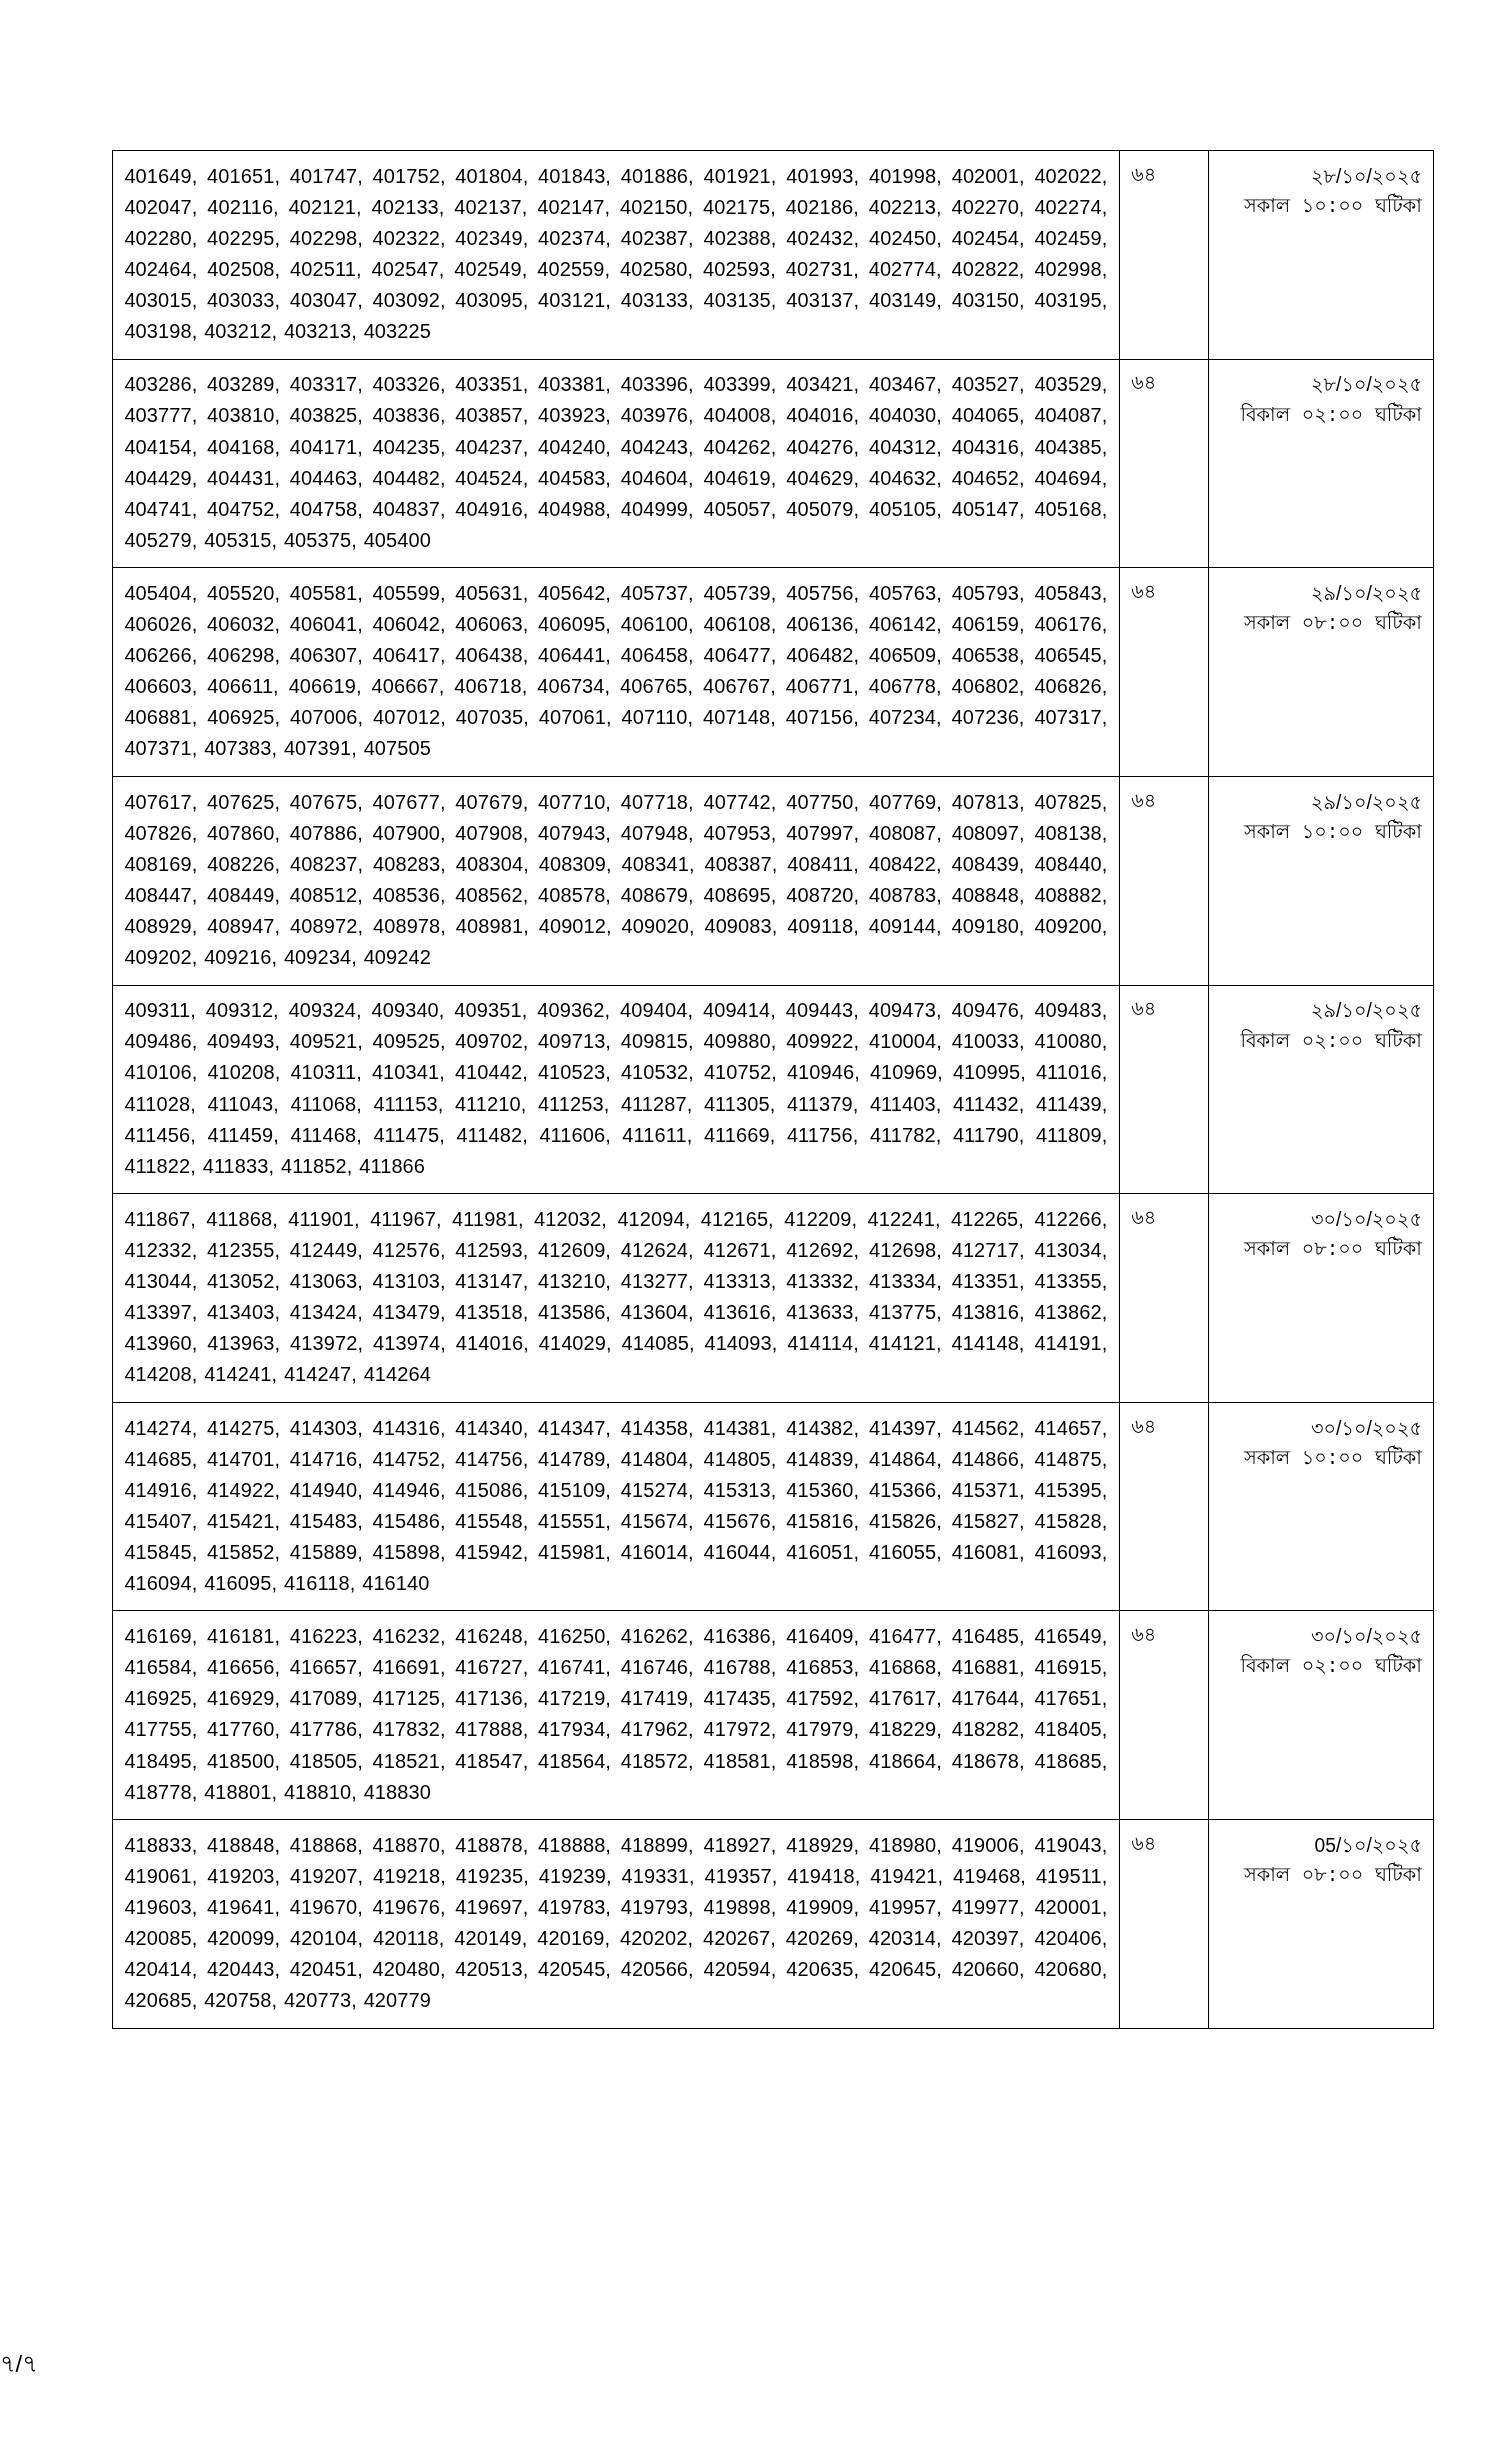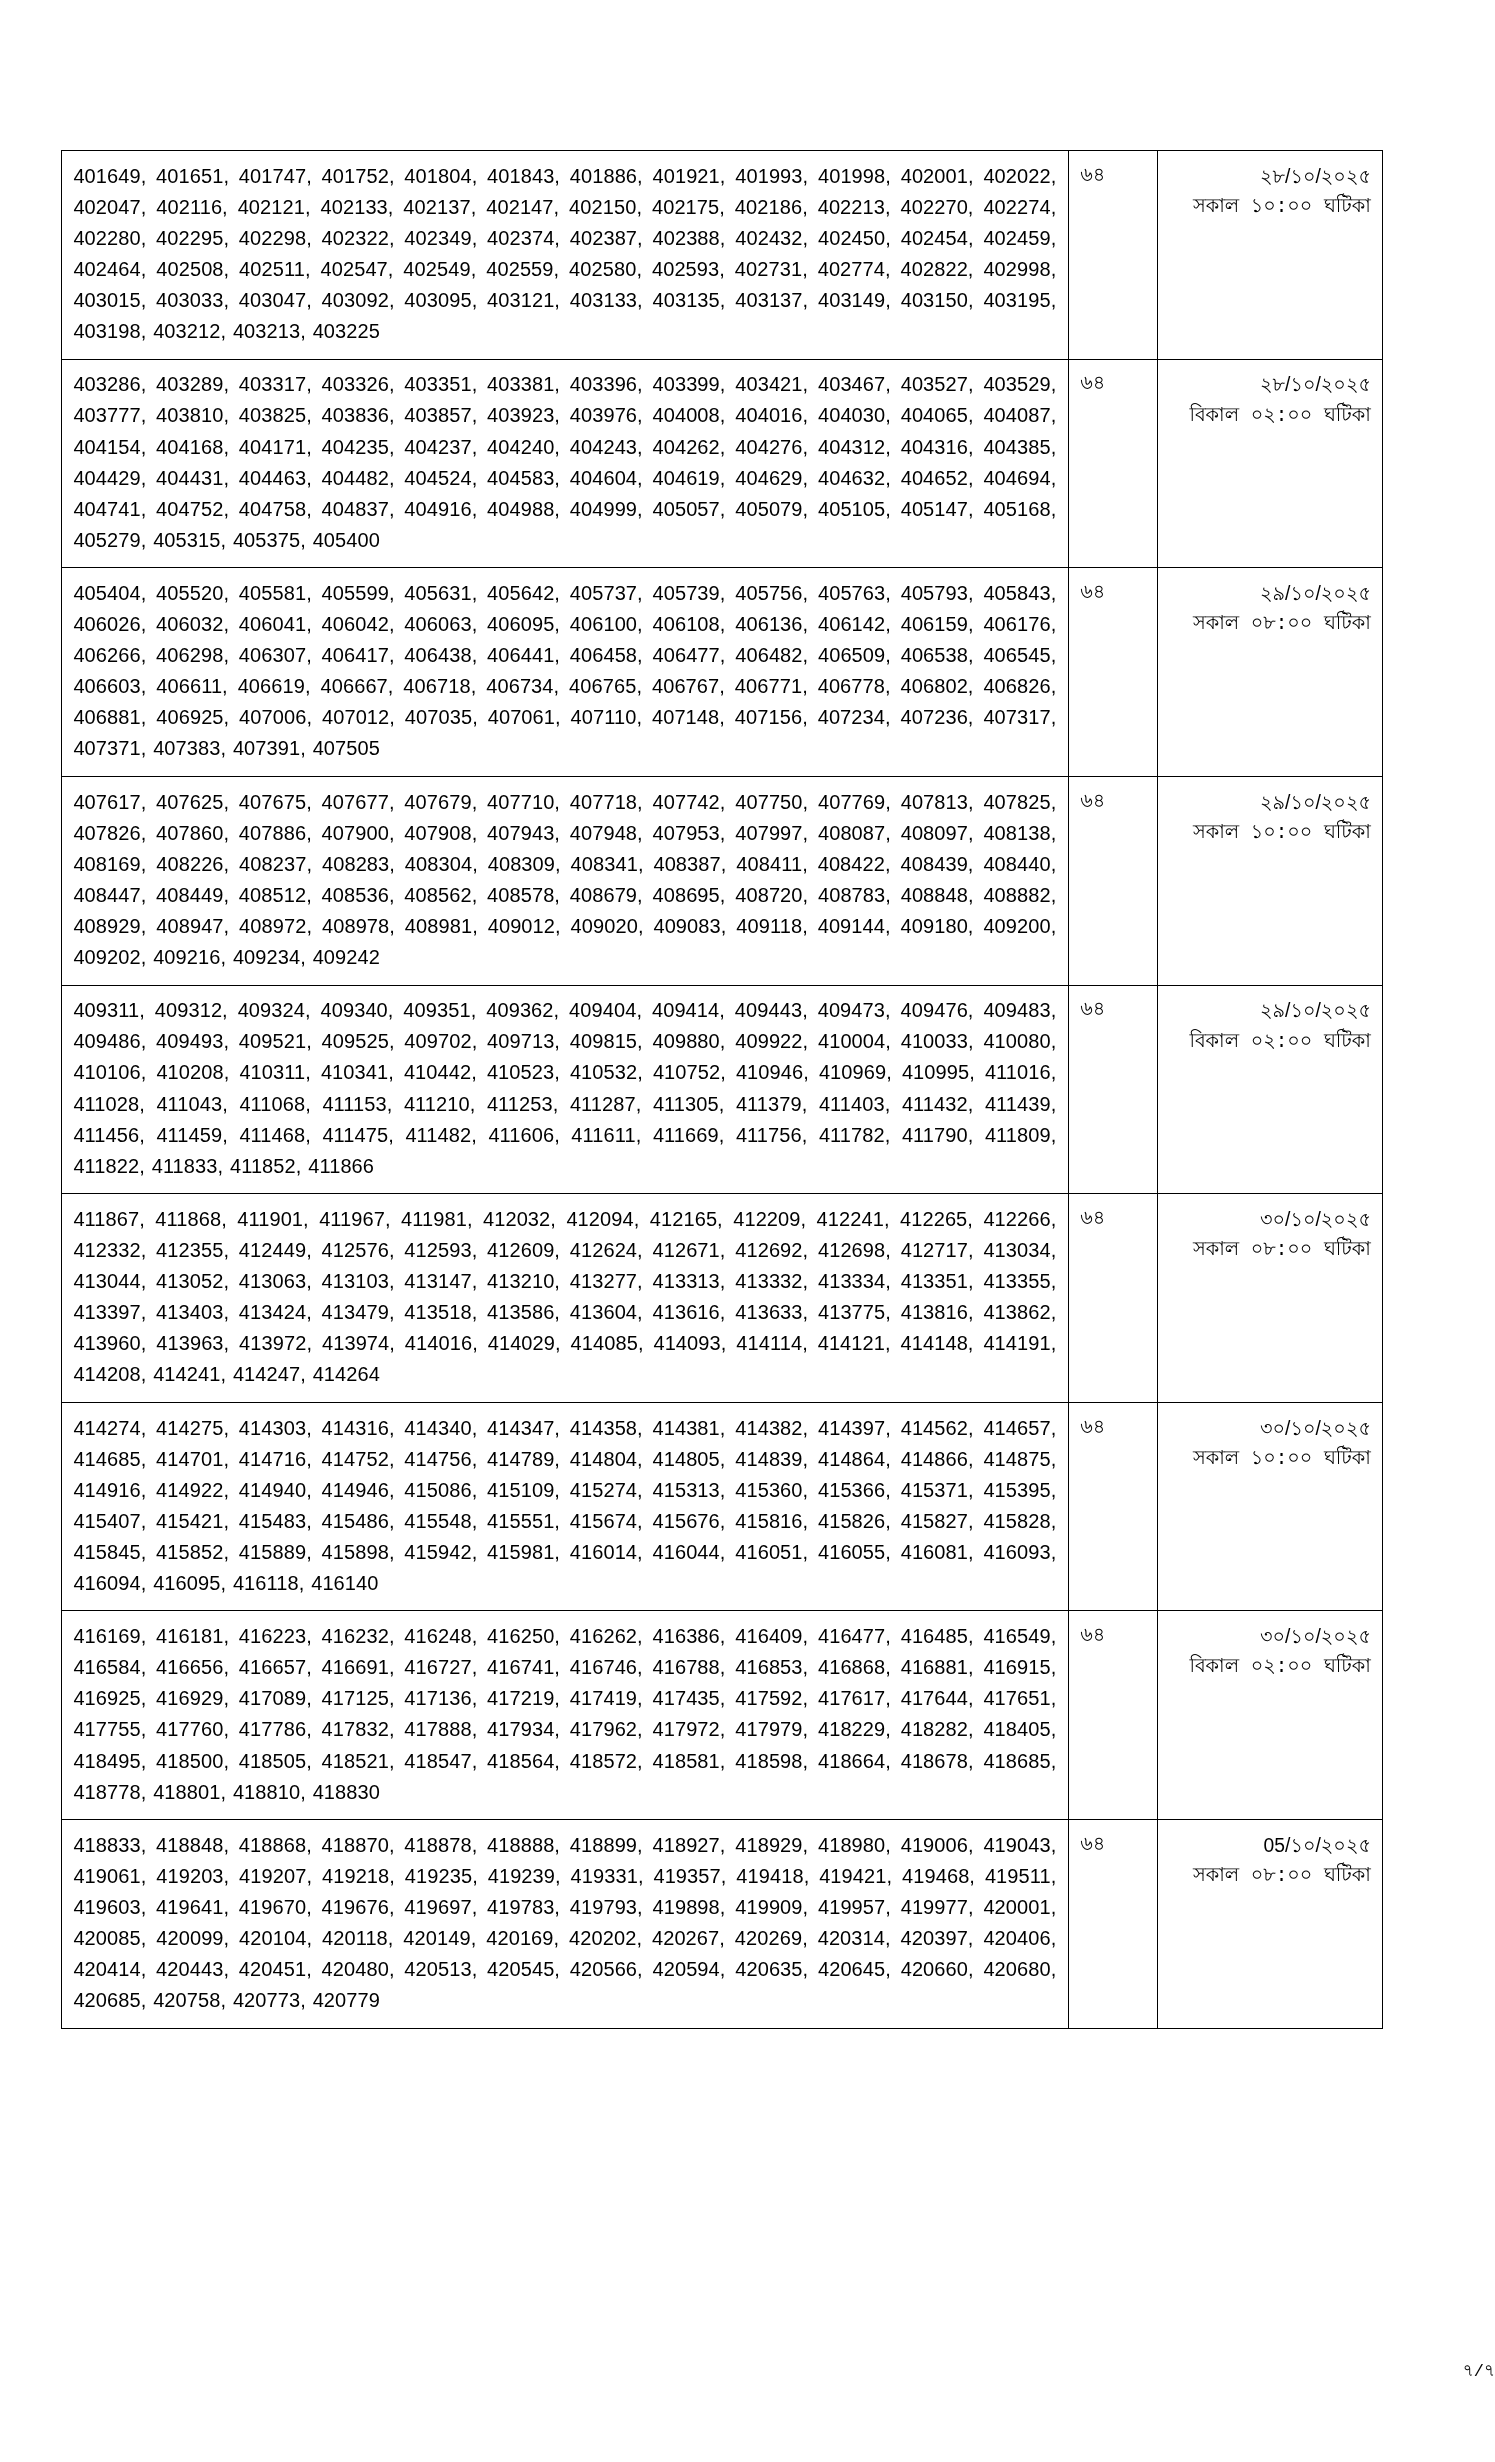--- a/index.html
+++ b/index.html
@@ -11,21 +11,21 @@
     width: 1495px;
     height: 2462px;
     font-family: "Liberation Sans", sans-serif;
     color: #000000;
     position: relative;
   }
   .page {
     box-sizing: border-box;
     width: 1495px;
     height: 2462px;
-    padding: 150px 123px 0 61px;
+    padding: 150px 123px 0 112px;
     position: relative;
   }
   table.roll-table {
     border-collapse: collapse;
     width: 1251px;
     table-layout: fixed;
   }
   table.roll-table td {
     border: 1.8px solid #000000;
     vertical-align: top;
@@ -51,23 +51,22 @@
     font-size: 19.3px;
     line-height: 1.62;
   }
   td.datetime .dt-date { display: block; }
   td.datetime .dt-time { display: block; font-family: Liberation Mono, monospace; }
   .page-number {
     position: absolute;
     left: 0;
     right: 0;
     bottom: 77px;
-    text-align: right;
-    font-size: 17px;
-    font-family: Liberation Mono, monospace;
+    text-align: left;
+    font-size: 24px;
   }
 </style>
 </head>
 <body>
 
 <div class="page">
   <table class="roll-table">
     <tbody>
       <tr>
         <td class="rolls">401649, 401651, 401747, 401752, 401804, 401843, 401886, 401921, 401993, 401998, 402001, 402022, 402047, 402116, 402121, 402133, 402137, 402147, 402150, 402175, 402186, 402213, 402270, 402274, 402280, 402295, 402298, 402322, 402349, 402374, 402387, 402388, 402432, 402450, 402454, 402459, 402464, 402508, 402511, 402547, 402549, 402559, 402580, 402593, 402731, 402774, 402822, 402998, 403015, 403033, 403047, 403092, 403095, 403121, 403133, 403135, 403137, 403149, 403150, 403195, 403198, 403212, 403213, 403225</td>

